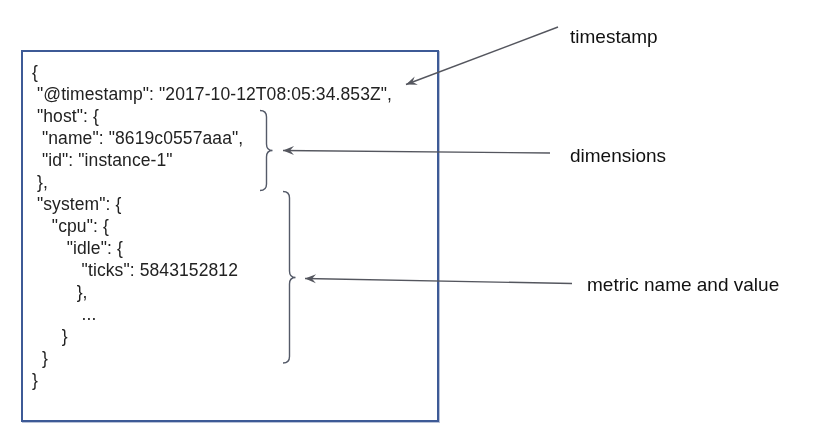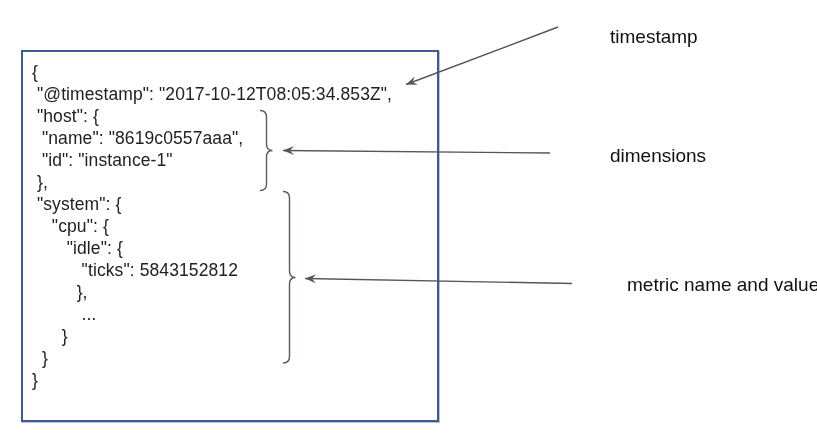--- a/index.html
+++ b/index.html
@@ -48,21 +48,20 @@
     stroke: var(--brace, #545a68);
     stroke-width: 1.4;
     fill: none;
   }
   .label {
     position: absolute;
     font-size: 19px;
     line-height: 22px;
     color: var(--label-text, #111111);
     white-space: nowrap;
-    margin-left: 40px;
   }
   .label-timestamp { left: 570px; top: 26px; }
   .label-dimensions { left: 570px; top: 145px; }
   .label-metric { left: 587px; top: 274px; }
 </style>
 </head>
 <body>
 
 <div class="canvas">
 

